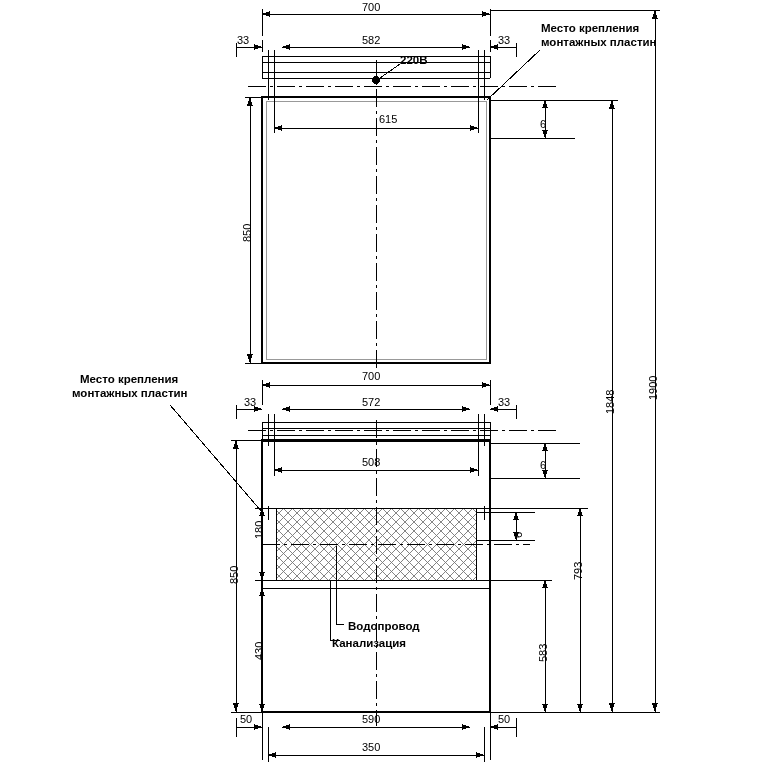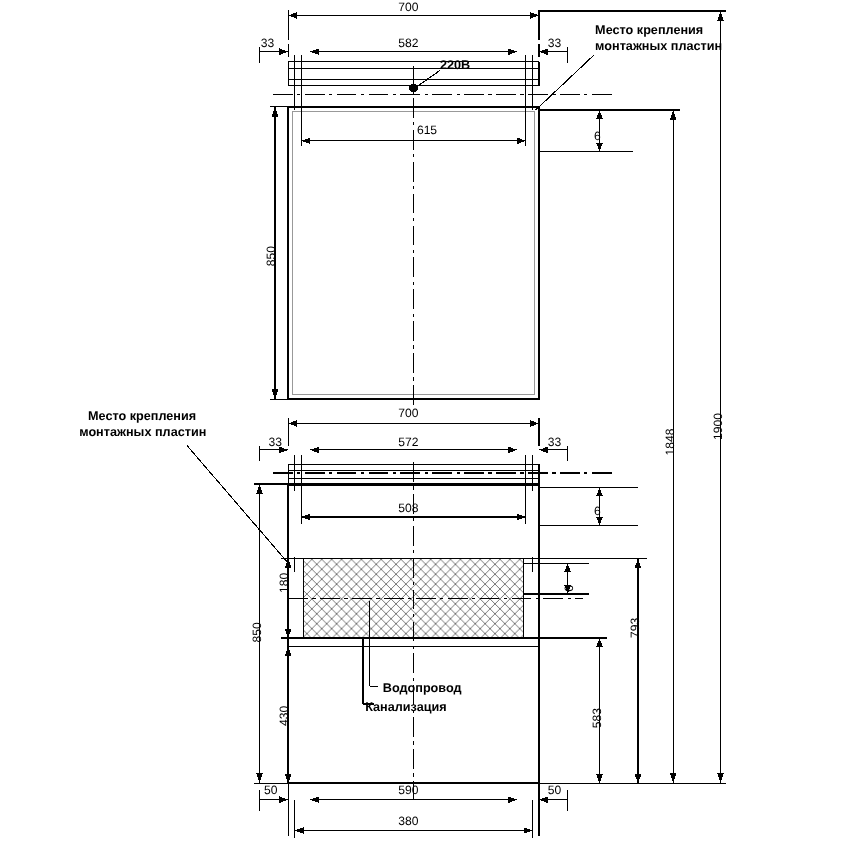--- a/index.html
+++ b/index.html
@@ -232,15 +232,15 @@
 <div class="lbl rot" style="left:253px;top:539px;">180</div>
 <div class="lbl rot" style="left:228px;top:584px;">850</div>
 <div class="lbl rot" style="left:253px;top:660px;">430</div>
 <div class="lbl rot" style="left:537px;top:662px;">583</div>
 <div class="lbl rot" style="left:572px;top:580px;">793</div>
 <div class="lbl ital" style="left:337px;top:620px;margin-left:11px;">Водопровод</div>
 <div class="lbl ital" style="left:332px;top:637px;">Канализация</div>
 <div class="lbl" style="left:240px;top:713px;">50</div>
 <div class="lbl" style="left:362px;top:713px;">590</div>
 <div class="lbl" style="left:498px;top:713px;">50</div>
-<div class="lbl" style="left:362px;top:741px;">380</div>
+<div class="lbl" style="left:362px;top:741px;">350</div>
 
 </div>
 
 </body></html>

